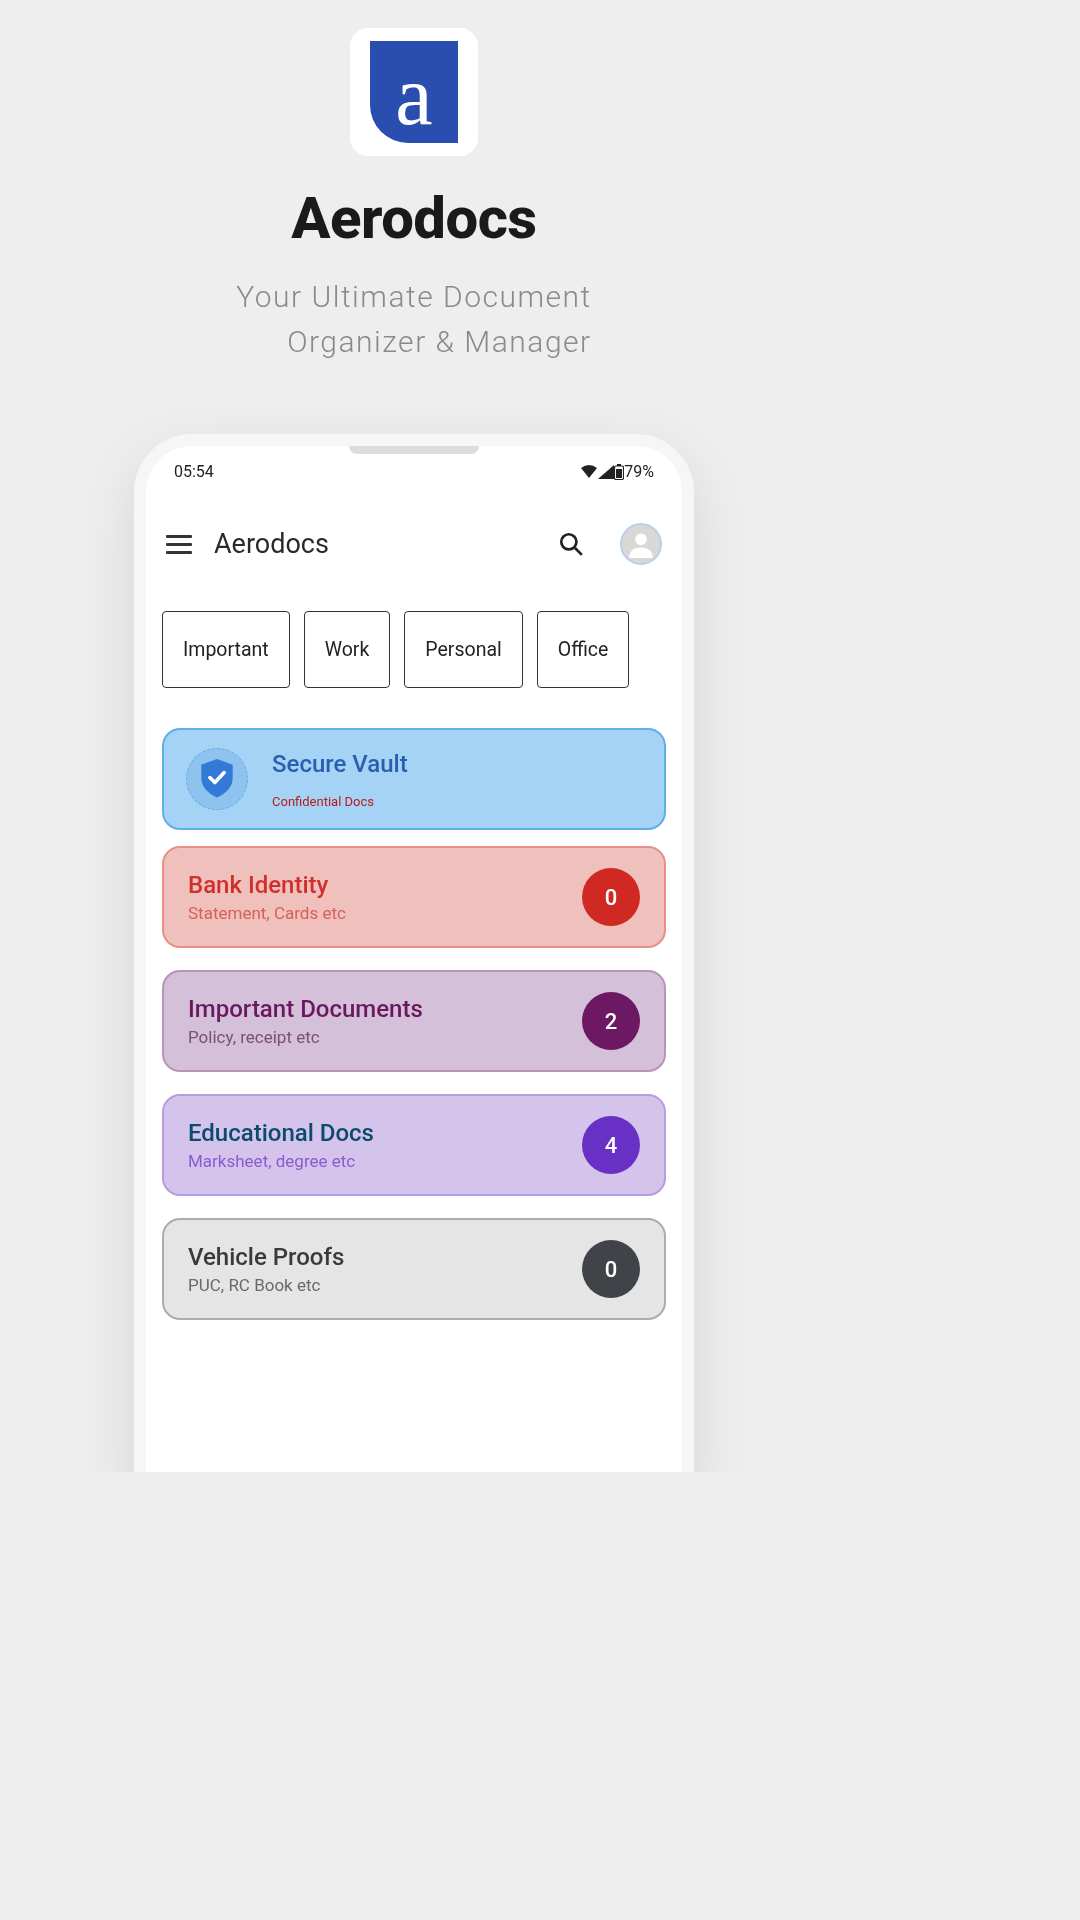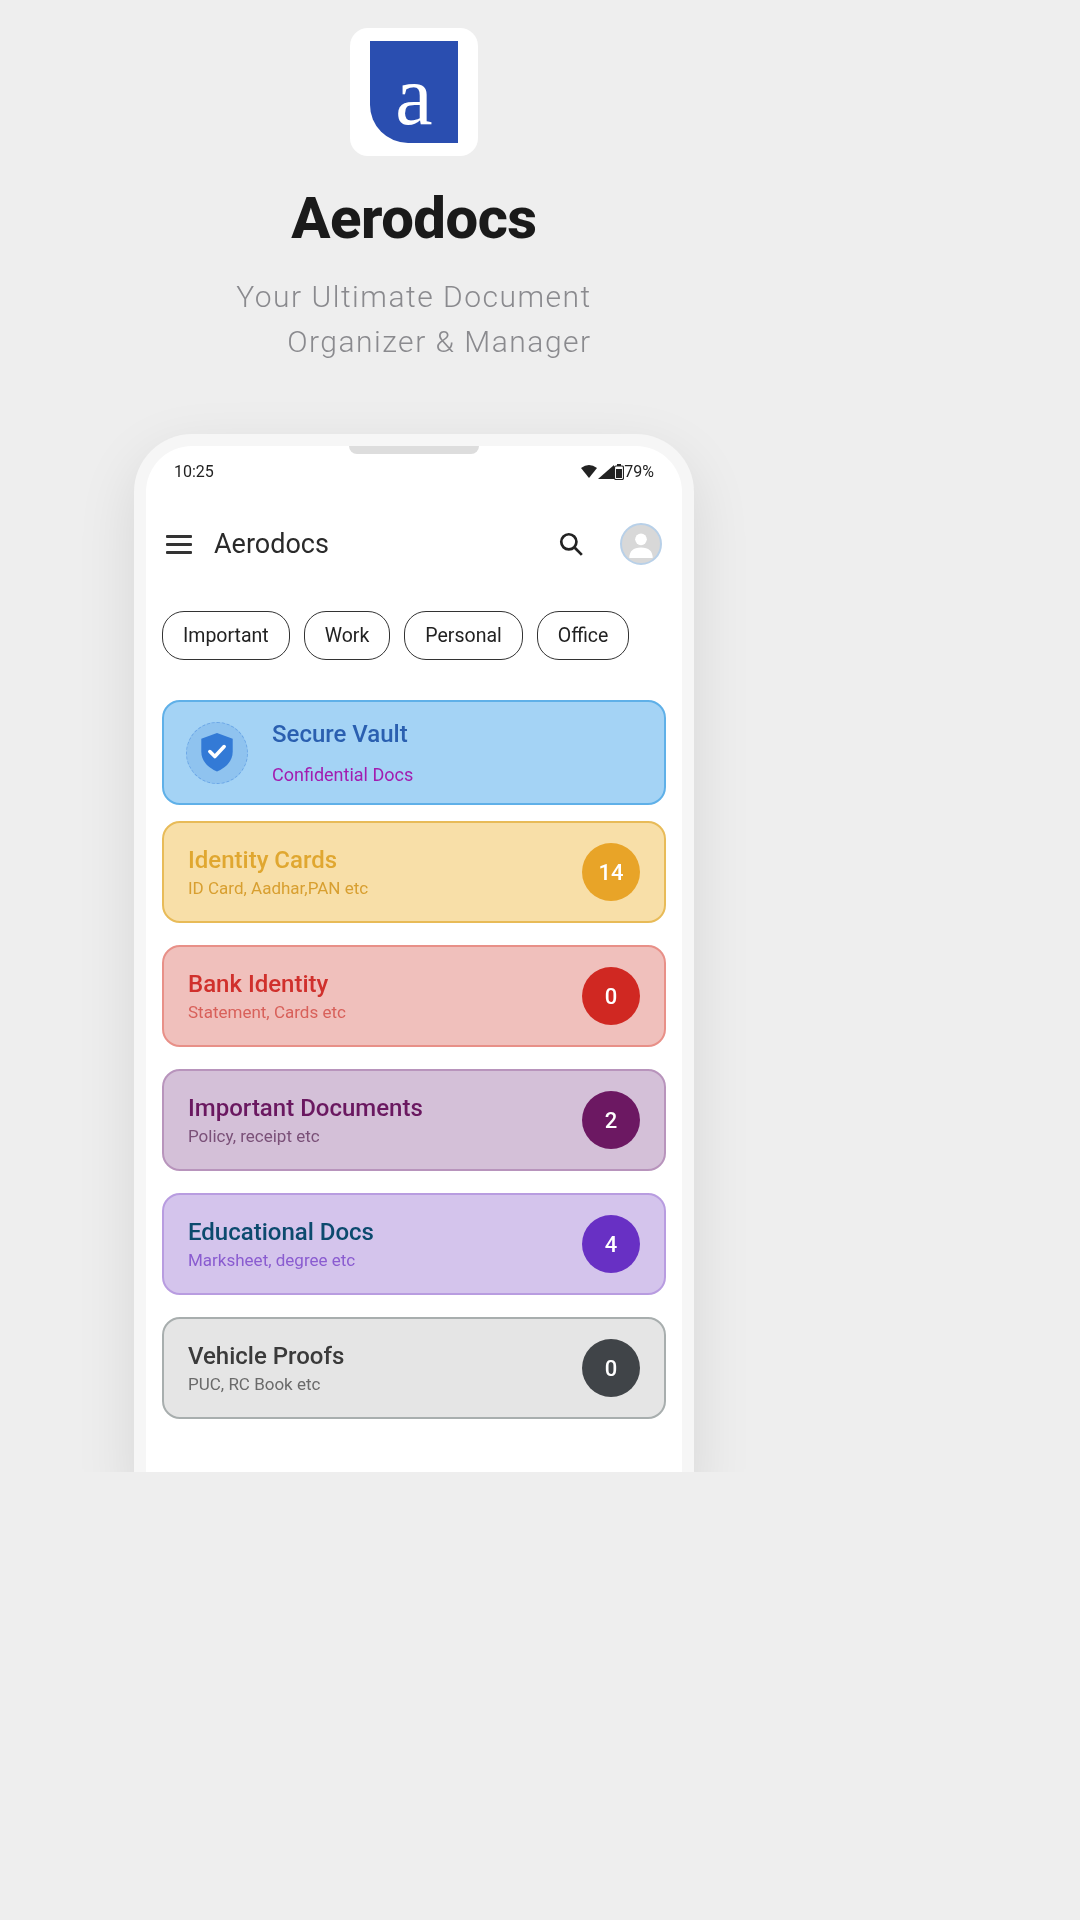--- a/index.html
+++ b/index.html
@@ -134,22 +134,22 @@
   justify-content: center;
 }
 .avatar svg { display: block; }
 .chips {
   display: flex;
   gap: 14px;
   padding: 36px 16px 12px;
 }
 .chip {
   border: 1.5px solid #333;
-  border-radius: 22px;
-  padding: 12px 20px;
+  border-radius: 4px;
+  padding: 26px 20px;
   font-size: 19.5px;
   color: #222;
   background: #fff;
 }
 .cards {
   padding: 28px 16px 0;
   display: flex;
   flex-direction: column;
   gap: 16px;
 }
@@ -176,22 +176,22 @@
   display: flex;
   align-items: center;
   justify-content: center;
 }
 .vault-text .title {
   font-size: 24px;
   font-weight: 500;
   color: #2a5fb0;
 }
 .vault-text .sub {
-  font-size: 18px;
-  color: #a21caf;
+  font-size: 13px;
+  color: #b91c1c;
   margin-top: 16px;
 }
 .notes-card {
   width: 92px;
   background: #f2f2f2;
   border: 1.5px solid #c8c8c8;
   border-radius: 18px;
   display: flex;
   flex-direction: column;
   align-items: center;
@@ -244,21 +244,21 @@
   <div class="app-subtitle">
     <span>Your Ultimate Document</span><br>
     <span>Organizer &amp; Manager</span>
   </div>
 
   <div class="phone-wrap">
     <div class="phone">
       <div class="notch"></div>
 
       <div class="status-bar">
-        <span>10:25</span>
+        <span>05:54</span>
         <div class="status-right">
           <svg width="18" height="14" viewBox="0 0 18 14">
               <path fill="#222" d="M9 13 L1 3 Q9 -3 17 3 Z"></path>
             </svg>
           <svg width="16" height="14" viewBox="0 0 16 14">
               <path fill="#222" d="M0 14 L16 14 L16 0 Z"></path>
             </svg>
           <svg width="10" height="16" viewBox="0 0 10 16">
               <rect x="3" y="0" width="4" height="2" fill="#222"></rect>
               <rect x="0.5" y="2" width="9" height="13.5" rx="1.5" fill="none" stroke="#222" stroke-width="1.2"></rect>
@@ -303,27 +303,20 @@
                   <path fill="none" stroke="#fff" stroke-width="2.5" stroke-linecap="round" stroke-linejoin="round" d="M7 13 L10.5 16.5 L17 9.5"></path>
                 </svg>
             </div>
             <div class="vault-text">
               <div class="title">Secure Vault</div>
               <div class="sub">Confidential Docs</div>
             </div>
           </div>
         </div>
         <div id="categories-container" style="display:flex;flex-direction:column;gap:22px;">
-            <div class="cat-card" style="background: rgb(248, 223, 168); border-color: rgb(232, 187, 88);">
-    <div class="cat-text">
-      <div class="title" style="color:#e0a730">Identity Cards</div>
-      <div class="sub" style="color:#d89f30">ID Card, Aadhar,PAN etc</div>
-    </div>
-    <div class="badge" style="background:#e8a428">14</div>
-  </div>
             <div class="cat-card" style="background: rgb(240, 192, 188); border-color: rgb(232, 144, 136);">
     <div class="cat-text">
       <div class="title" style="color:#d0302c">Bank Identity</div>
       <div class="sub" style="color:#d8605a">Statement, Cards etc</div>
     </div>
     <div class="badge" style="background:#d02822">0</div>
   </div>
             <div class="cat-card" style="background: rgb(212, 192, 216); border-color: rgb(184, 148, 188);">
     <div class="cat-text">
       <div class="title" style="color:#6a1860">Important Documents</div>

